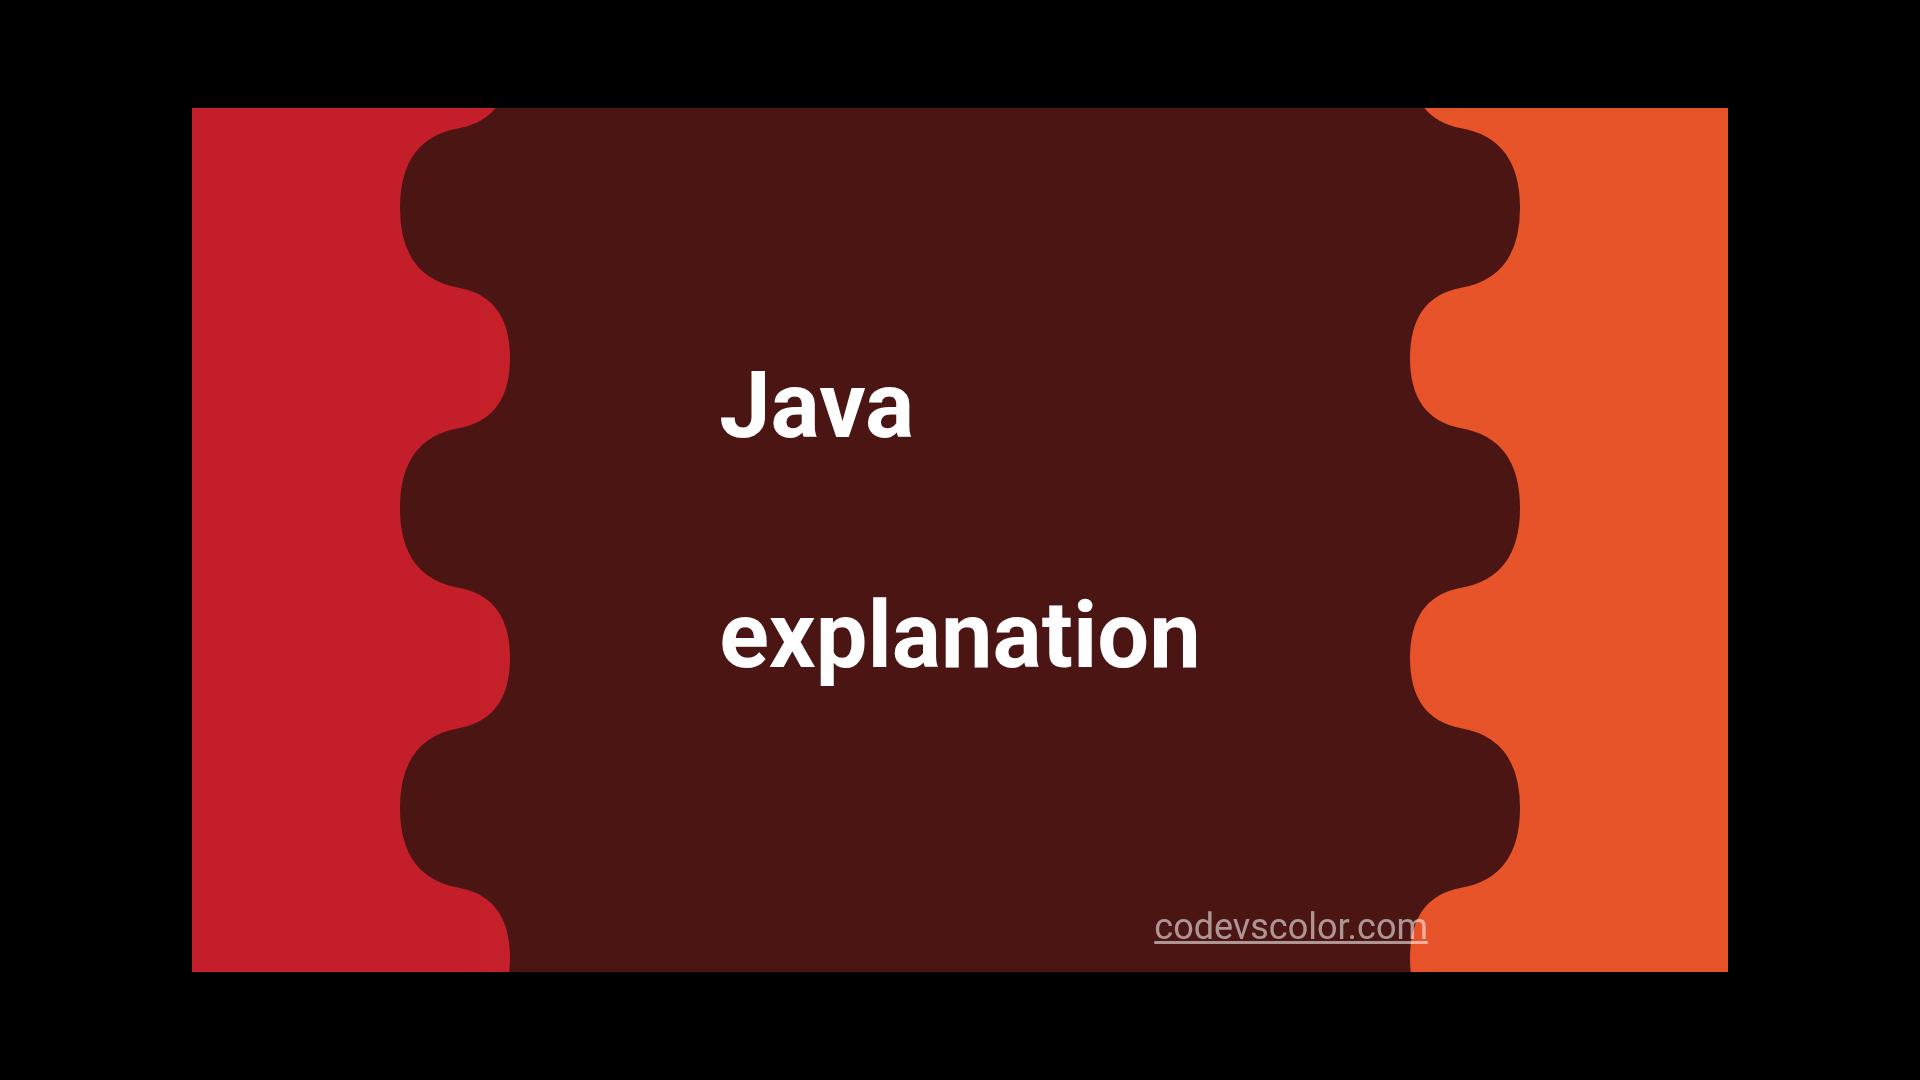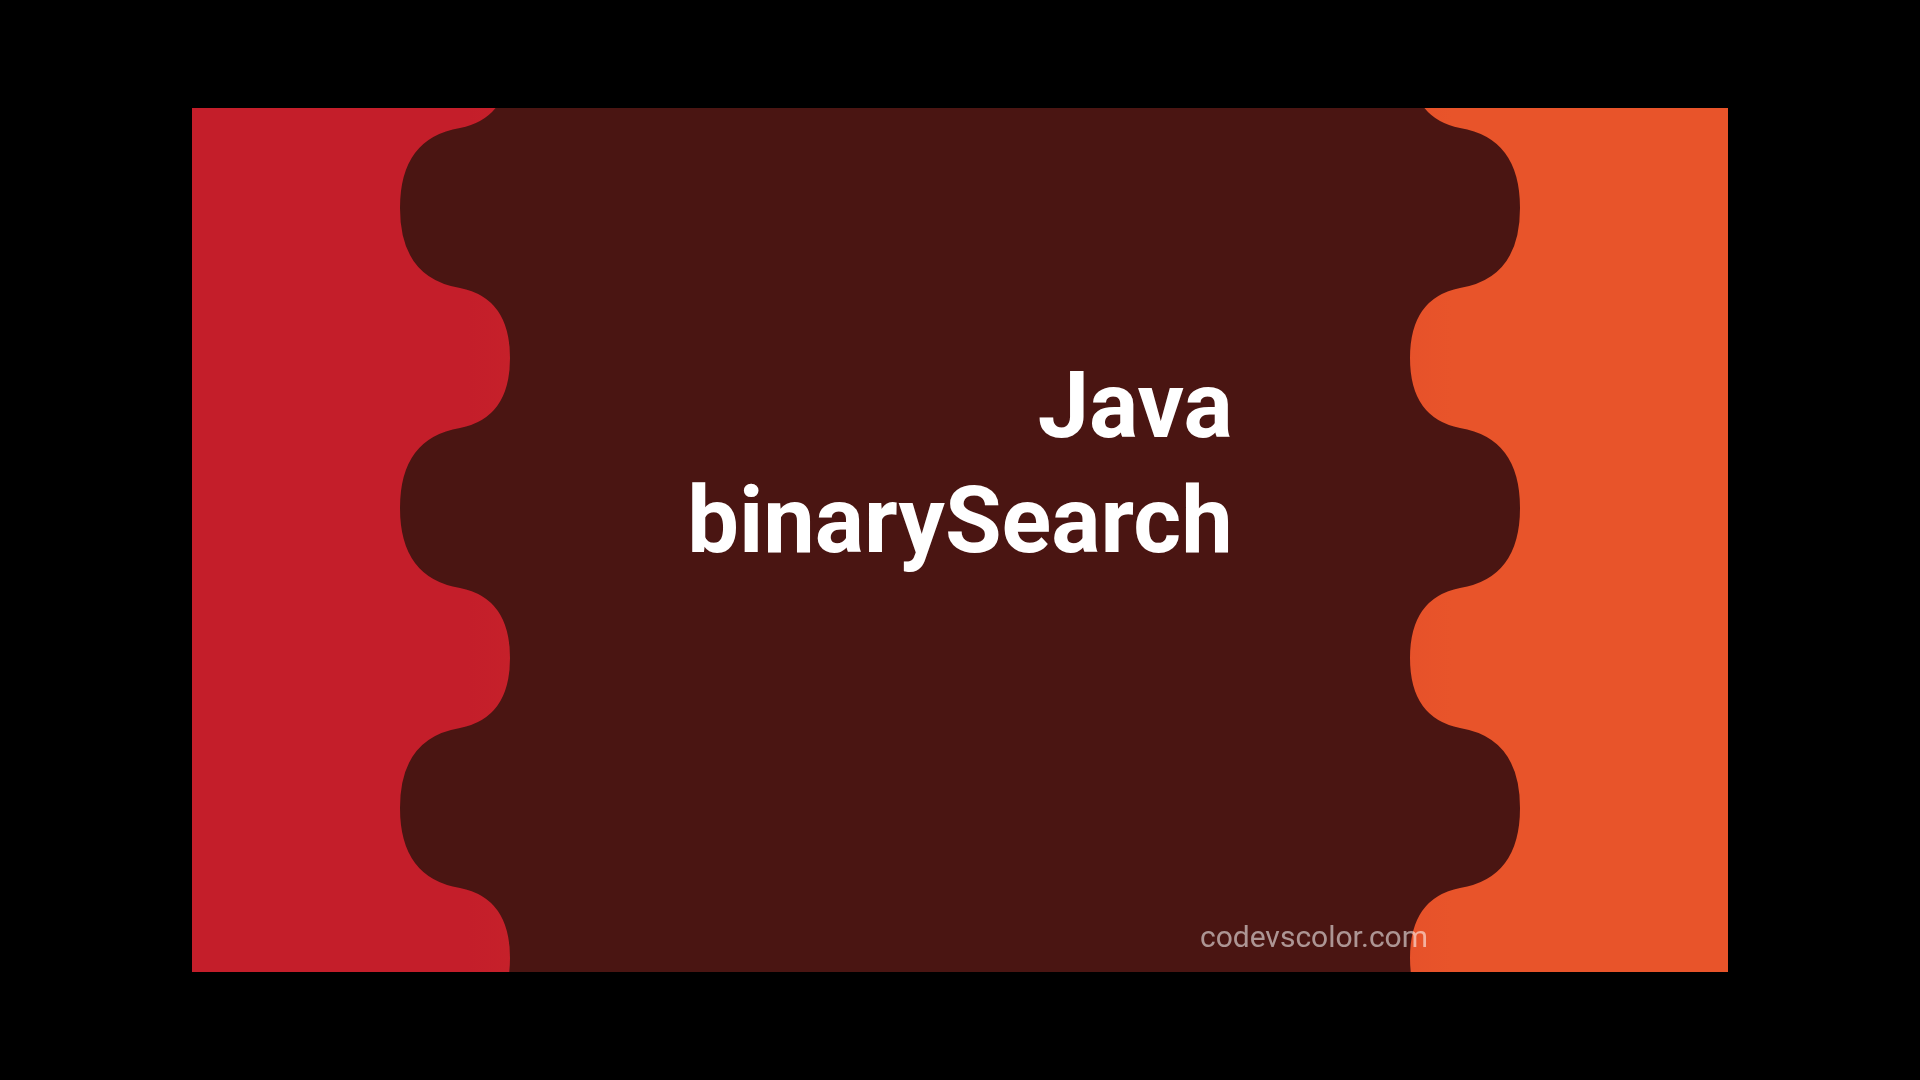--- a/index.html
+++ b/index.html
@@ -50,33 +50,34 @@
       display: flex;
       flex-direction: column;
       align-items: center;
       justify-content: center;
     }
     
     .title {
       color: #ffffff;
       font-size: 92px;
       font-weight: 700;
-      text-align: right;
+      text-align: left;
       line-height: 1.25;
       margin-top: -40px;
     }
     
     .watermark {
       position: absolute;
-      bottom: 18px;
+      bottom: 24px;
       right: 300px;
       color: rgba(255, 255, 255, 0.55);
-      font-size: 30px;
+      font-size: 36px;
       font-weight: 400;
       z-index: 3;
+      text-decoration: underline;
     }
   </style>
 </head>
 <body>
 
 <div class="canvas">
 
   <div class="blob">
     <svg viewBox="0 0 1300 1200" xmlns="http://www.w3.org/2000/svg">
       <path fill="#4a1512" d="
@@ -115,20 +116,20 @@
         Q 1100 160 1100 100
         L 1100 0
         Z
       "></path>
     </svg>
   </div>
 
   <div class="content">
     <h1 class="title">
       <span>Java</span><br>
-      <span>binarySearch</span><br>
       <br>
+      <span>explanation</span><br>
     </h1>
   </div>
 
   <div class="watermark">codevscolor.com</div>
 
 </div>
 
 </body></html>

